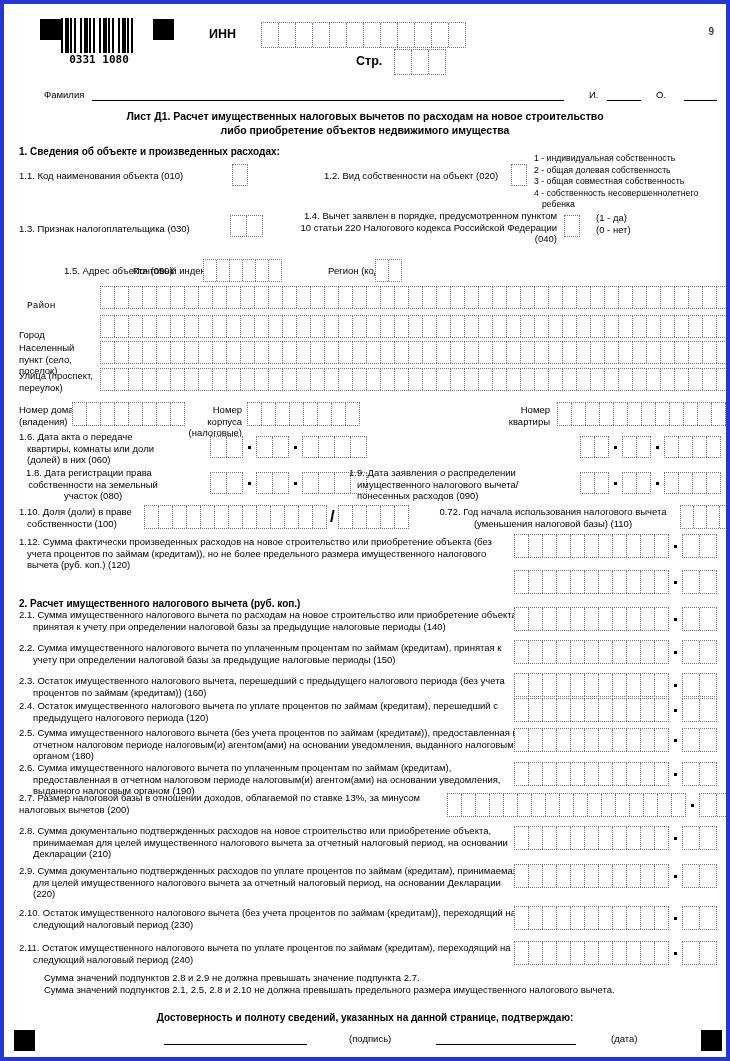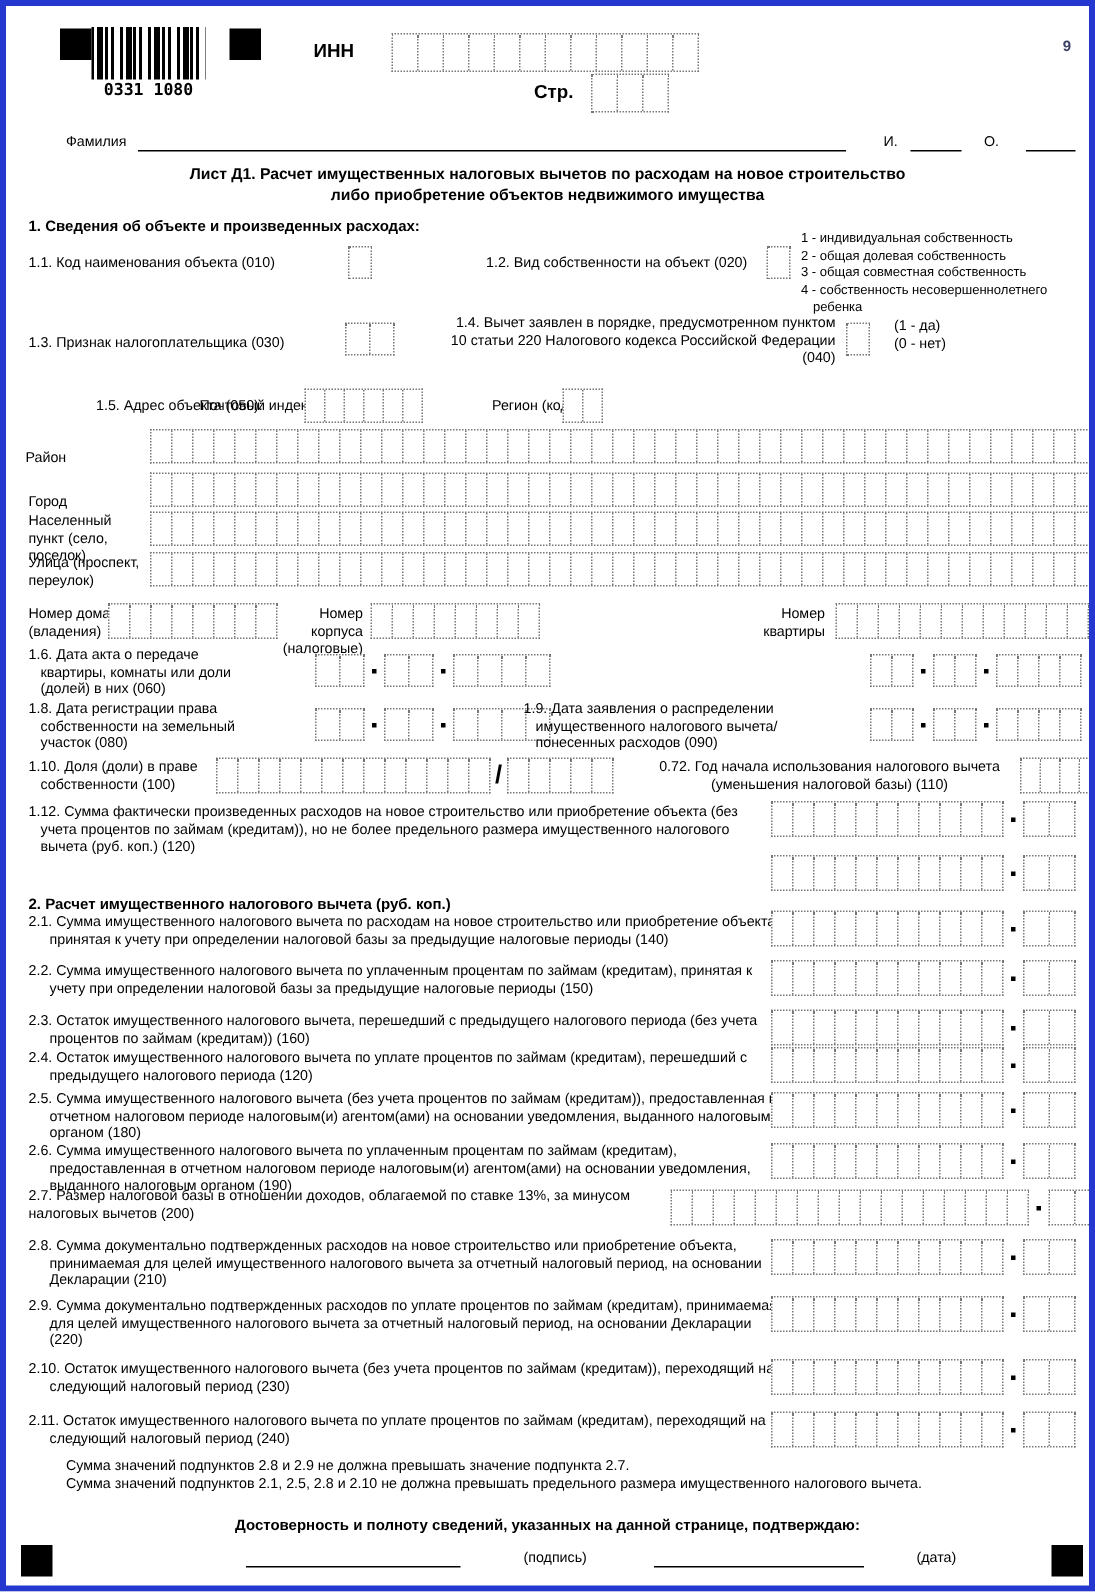--- a/index.html
+++ b/index.html
@@ -116,21 +116,21 @@
       <i></i>
       <i></i>
       <i></i>
     </span>
   <div class="lbl" style="left:324px;top:261px;">Регион (код)</div>
   <span class="cg h23 w13 abs" style="left:371px;top:255px;">
       <i></i>
       <i></i>
     </span>
 
-  <div class="lbl" style="left:13px;top:296px;">Район</div>
+  <div class="lbl" style="left:23px;top:296px;font-family:Liberation Mono, monospace;">Район</div>
   <span class="cg h23 w14 abs" style="left:96px;top:282px;">
       <i></i>
       <i></i>
       <i></i>
       <i></i>
       <i></i>
       <i></i>
       <i></i>
       <i></i>
       <i></i>
@@ -389,21 +389,21 @@
       </span>
       <span class="dsep"></span>
       <span class="cg h22 w14">
         <i></i>
         <i></i>
         <i></i>
         <i></i>
       </span>
   </div>
 
-  <div class="lbl hang" style="left:15px;top:463px;width:132px;">1.8. Дата регистрации права собственности на земельный участок (080)</div>
+  <div class="lbl hang" style="left:15px;top:463px;width:132px;text-align:center;">1.8. Дата регистрации права собственности на земельный участок (080)</div>
   <div class="fieldrow" style="left:206px;top:468px;">
     <span class="cg h22 w16">
         <i></i>
         <i></i>
       </span>
       <span class="dsep"></span>
       <span class="cg h22 w16">
         <i></i>
         <i></i>
       </span>

